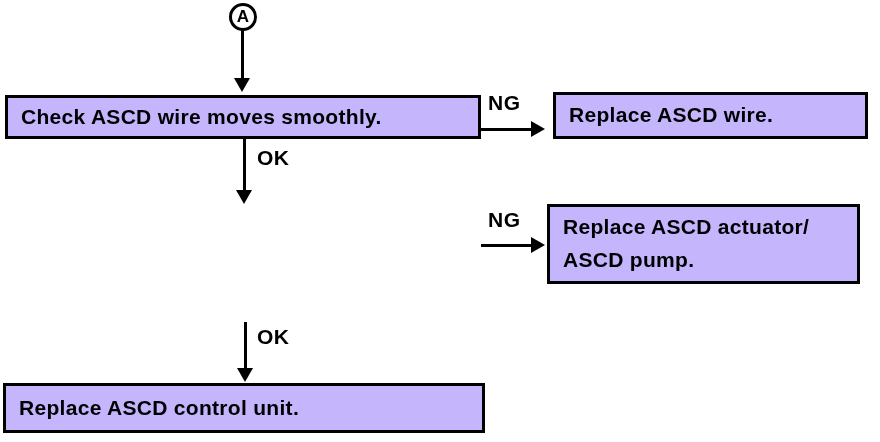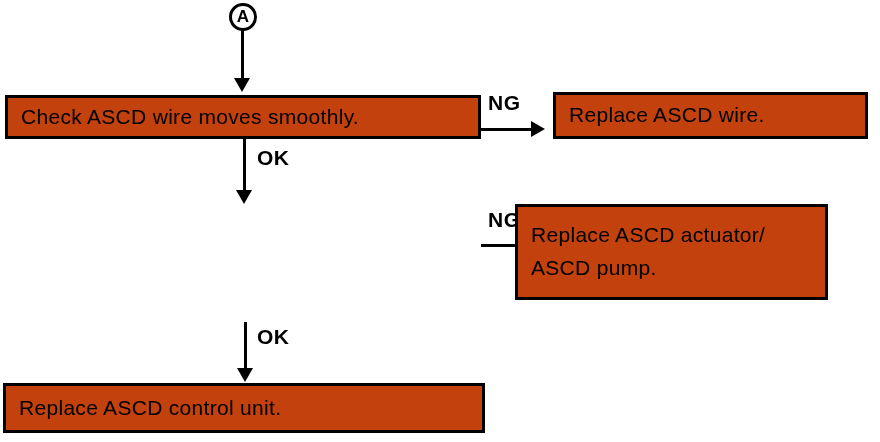--- a/index.html
+++ b/index.html
@@ -13,27 +13,27 @@
     height: 442px;
     background: #ffffff;
     font-family: "Liberation Sans", "DejaVu Sans", sans-serif;
     color: #000000;
     overflow: hidden;
   }
   .node {
     position: absolute;
     box-sizing: border-box;
     border: 3px solid #000000;
-    background: #c2410c;
+    background: #c4b5fd;
     display: flex;
     align-items: center;
     padding-left: 13px;
     padding-right: 6px;
     font-size: 21px;
-    font-weight: normal;
+    font-weight: bold;
     letter-spacing: 0.3px;
     white-space: pre-line;
     line-height: 1.55;
   }
   .edge-label {
     position: absolute;
     font-size: 21px;
     font-weight: bold;
     letter-spacing: 0.5px;
   }
@@ -93,21 +93,21 @@
   
   .pos-ok-1       { left: 257px; top: 146px; }
   .pos-line-ok-1  { left: 243px; top: 139px; height: 52px; }
   .pos-head-ok-1  { left: 236px; top: 190px; }
 
   
   .pos-node-check-actuator   { left: 8px;   top: 207px; width: 473px; height: 115px; }
   .pos-ng-2                  { left: 488px; top: 208px; }
   .pos-hline-ng-2            { left: 481px; top: 244px; width: 52px; }
   .pos-head-ng-2             { left: 531px; top: 237px; }
-  .pos-node-replace-actuator { left: 515px; top: 204px; width: 313px; height: 96px;
+  .pos-node-replace-actuator { left: 547px; top: 204px; width: 313px; height: 80px;
                                align-items: center; }
 
   
   .pos-ok-2       { left: 257px; top: 325px; }
   .pos-line-ok-2  { left: 244px; top: 322px; height: 47px; }
   .pos-head-ok-2  { left: 237px; top: 368px; }
 
   
   .pos-node-replace-control { left: 3px; top: 383px; width: 482px; height: 50px; }
 </style>

